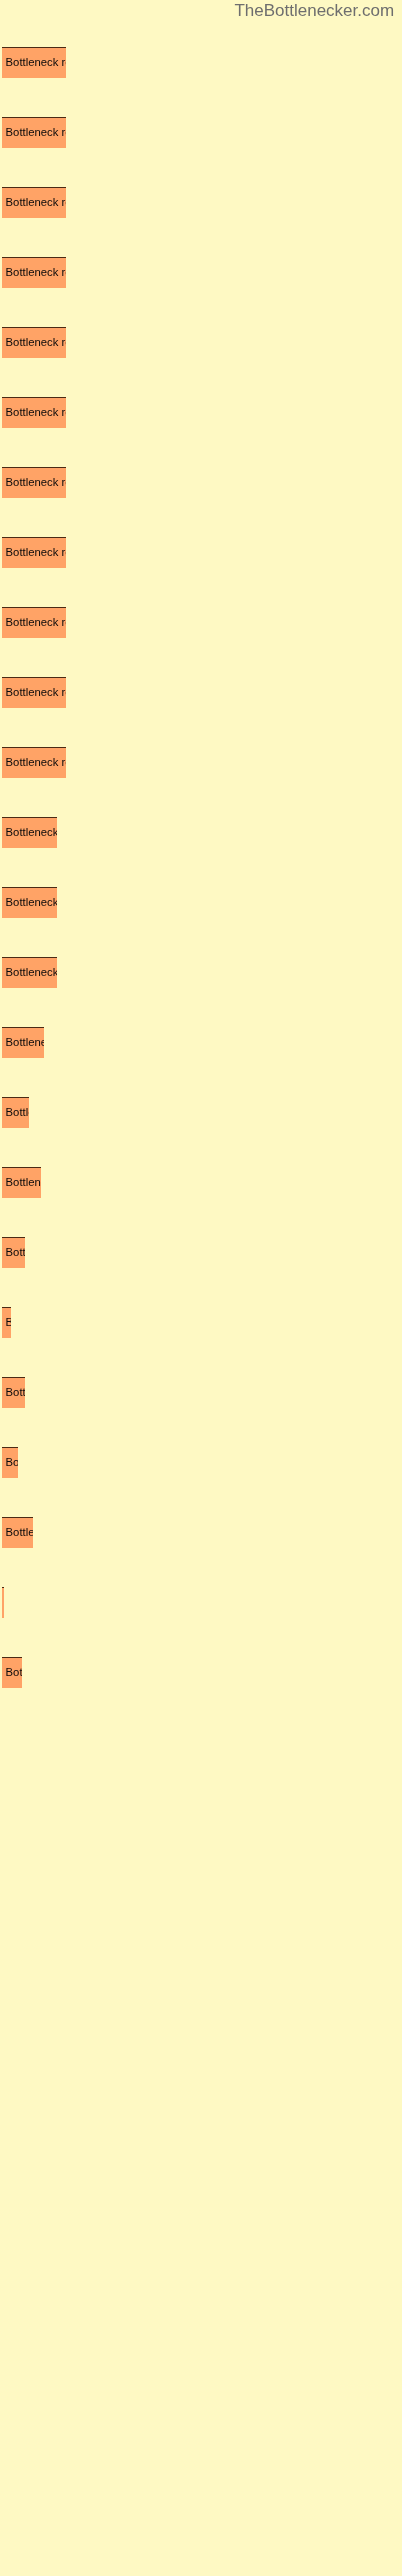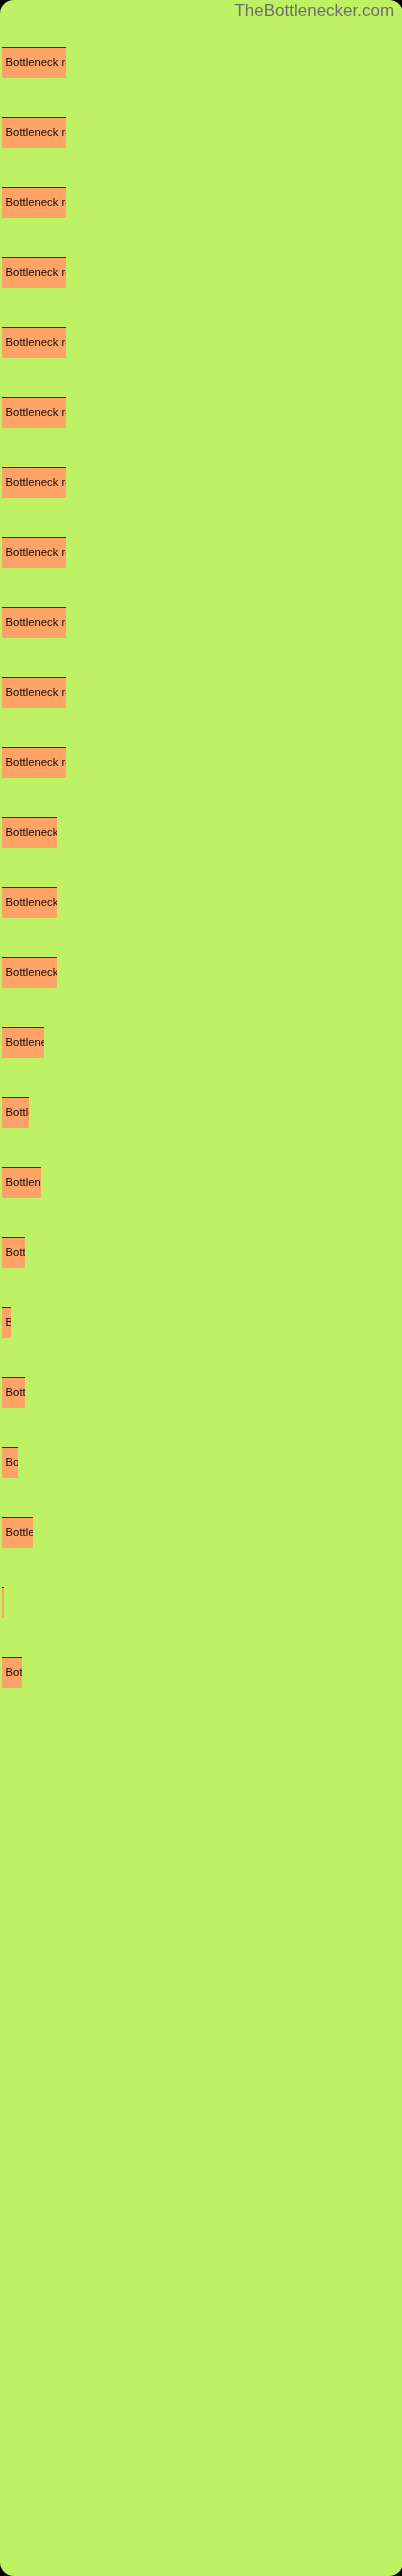--- a/index.html
+++ b/index.html
@@ -14,22 +14,21 @@
     overflow: hidden;
     font-family: "Liberation Sans", sans-serif;
     -webkit-font-smoothing: antialiased;
   }
   #chart-root {
     position: absolute;
     left: 0;
     top: 0;
     width: 403px;
     height: 2576px;
-    background: #bef264;
-    border-radius: 14px;
+    background: #fef9c3;
   }
   #watermark {
     position: absolute;
     right: 8.9px;
     top: 0.8px;
     font-size: 17px;
     line-height: 19.3px;
     color: #6e6e6e;
     letter-spacing: 0px;
     white-space: nowrap;

